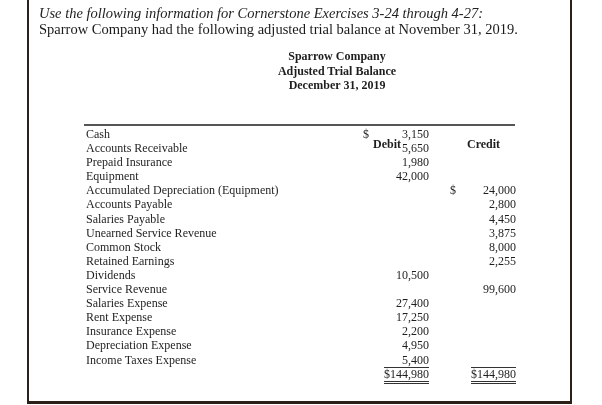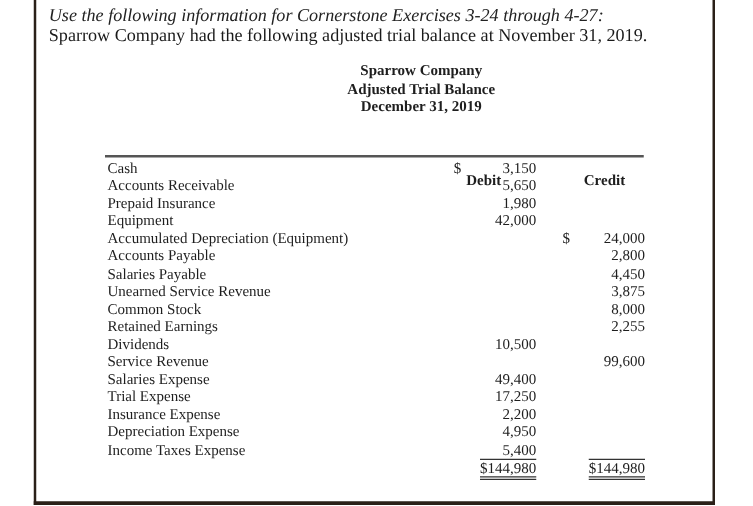--- a/index.html
+++ b/index.html
@@ -195,25 +195,25 @@
     <span class="debit">10,500</span>
     <span class="credit"></span>
   </div>
   <div class="row">
     <span class="label">Service Revenue</span>
     <span class="debit"></span>
     <span class="credit">99,600</span>
   </div>
   <div class="row">
     <span class="label">Salaries Expense</span>
-    <span class="debit">49,400</span>
-    <span class="credit"></span>
-  </div>
-  <div class="row">
-    <span class="label">Trial Expense</span>
+    <span class="debit">27,400</span>
+    <span class="credit"></span>
+  </div>
+  <div class="row">
+    <span class="label">Rent Expense</span>
     <span class="debit">17,250</span>
     <span class="credit"></span>
   </div>
   <div class="row">
     <span class="label">Insurance Expense</span>
     <span class="debit">2,200</span>
     <span class="credit"></span>
   </div>
   <div class="row">
     <span class="label">Depreciation Expense</span>

